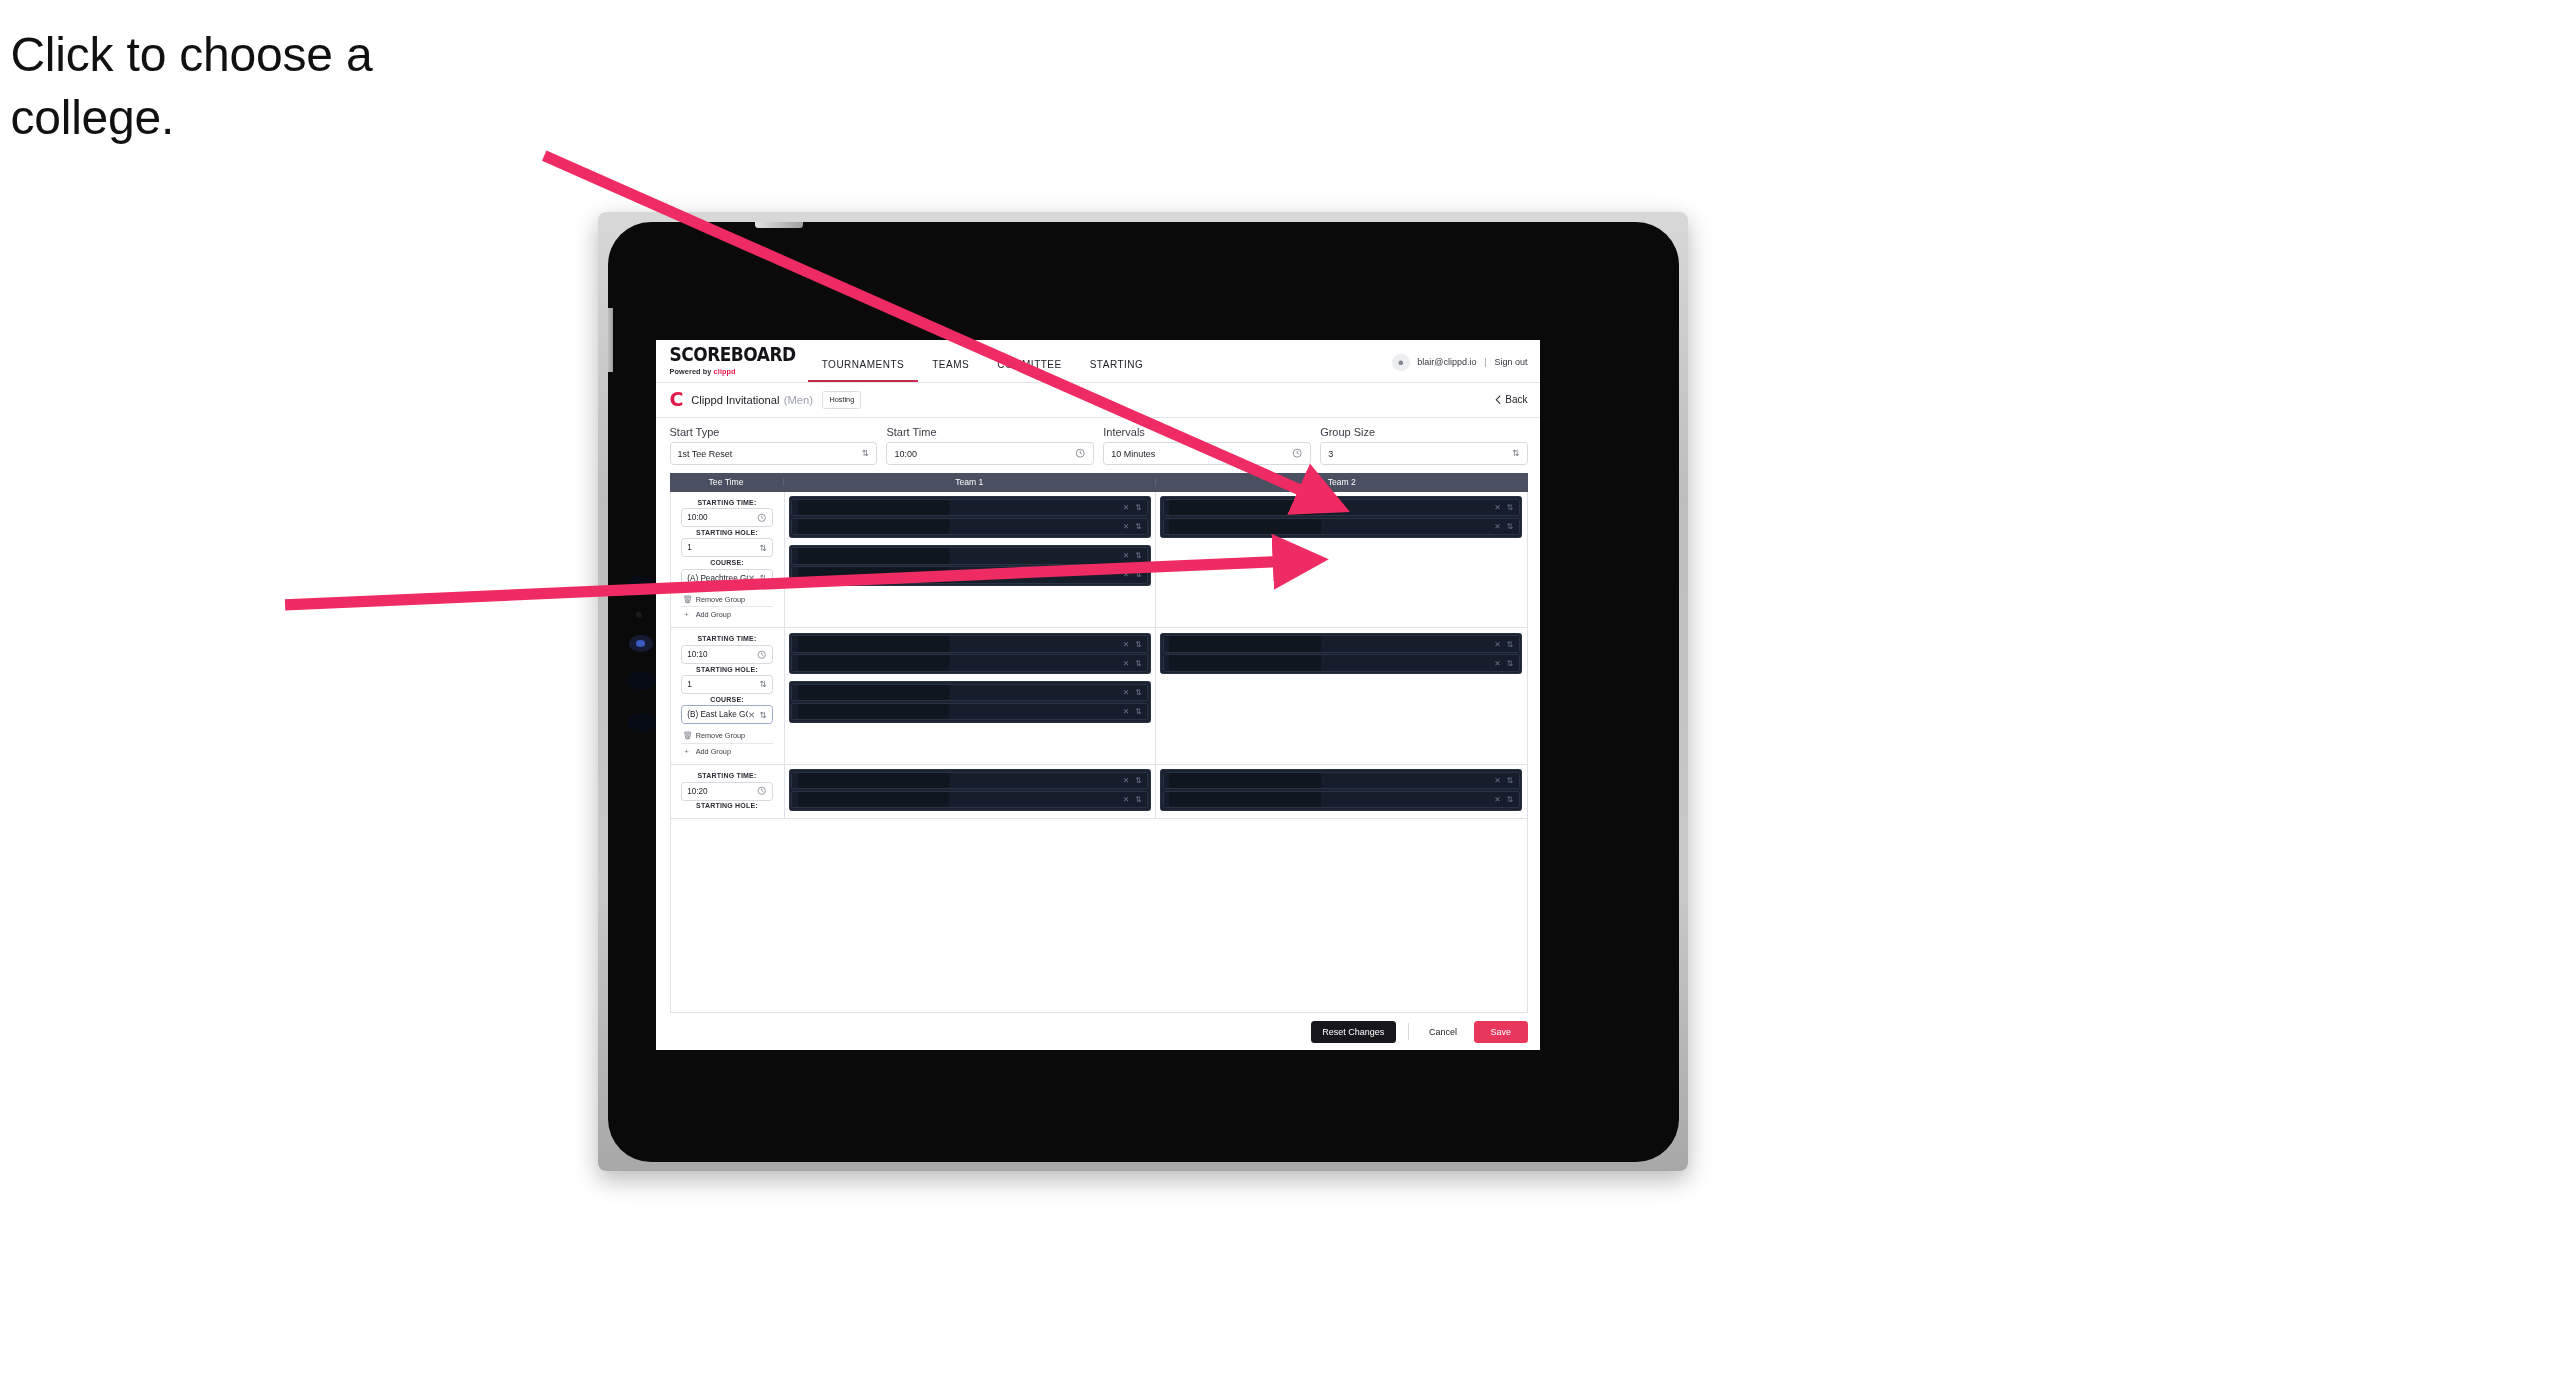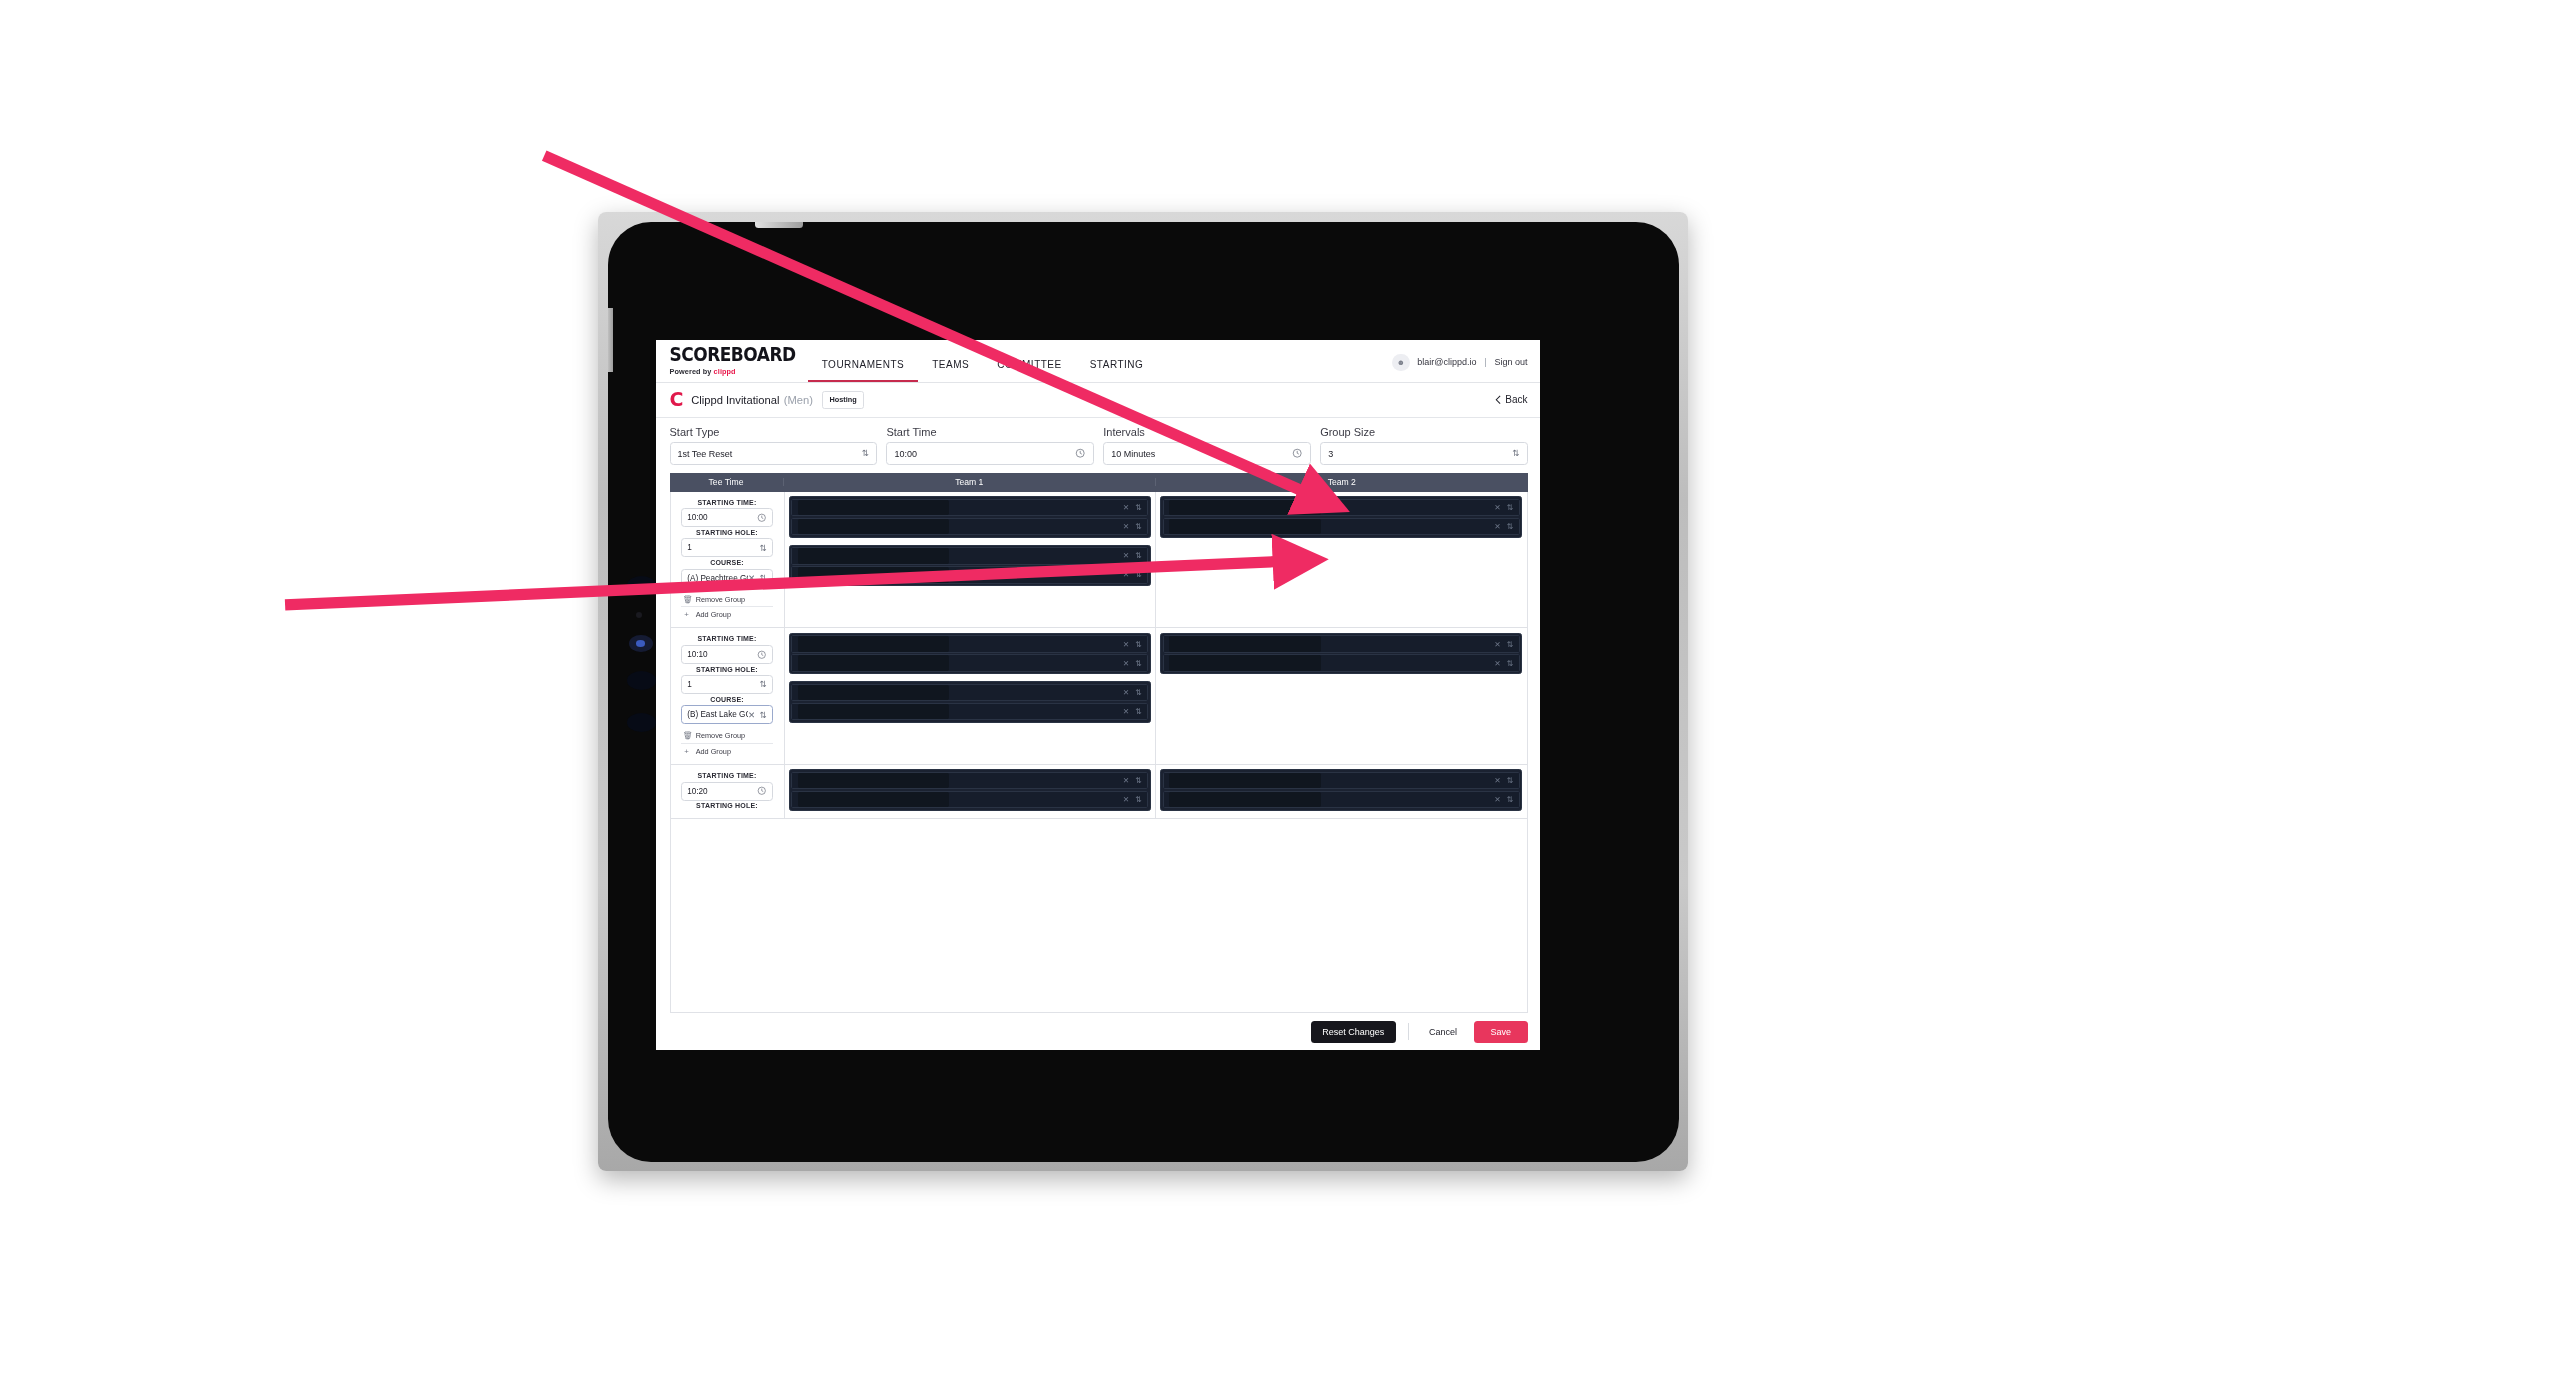--- a/index.html
+++ b/index.html
@@ -120,21 +120,21 @@
     background: #fff;
   }
   .c-logo {
     font-family: "DejaVu Sans", sans-serif;
     font-weight: 700; font-size: 19px; color: #e0194b;
     line-height: 1; margin-right: 8.6px; letter-spacing: -0.9px;
   }
   .tname { font-size: 11.2px; color: #21212a; }
   .tgender { font-size: 11.2px; color: #9aa0ab; margin-left: 4.3px; }
   .badge-hosting {
-    margin-left: 9.5px; font-size: 7.3px; font-weight: 700;
+    margin-left: 9.5px; font-size: 7.3px; font-weight: 400;
     border: 0.9px solid #dcdee3; border-radius: 2.6px;
     padding: 3.5px 6px; color: #22222b; background:#fff;
   }
   .back-link {
     margin-left: auto; font-size: 10px; color: #22222b;
     display: flex; align-items: center; gap: 4.3px; cursor: pointer;
   }
 
   
   .controls {
@@ -233,20 +233,22 @@
   .btn-dark { background: #16161c; color: #fff; padding: 6px 11.2px; font-weight:400; }
   .btn-sep { width: 0.9px; height: 17.3px; background: #d9dce1; margin: 0 12px; }
   .btn-text { color: #22222b; padding: 6px 8.6px; margin-right: 8.6px; }
   .btn-save { background: #e8365d; color: #fff; padding: 6px 16.4px; font-weight: 400; }
 </style>
 </head>
 <body>
 
 <div id="stage">
 
+  <div class="anno-text" id="anno-1">Click to choose a
+college.</div>
 
   <div id="tablet">
     <div id="bezel">
       <div class="side-btn" id="btn-top"></div>
       <div class="side-btn" id="btn-left-1"></div>
       <div class="lens" id="lens-1"></div>
       <div class="lens" id="lens-dot"></div>
       <div class="lens" id="lens-2"></div>
       <div class="lens" id="lens-3"></div>
       <div class="lens" id="lens-4"></div>

